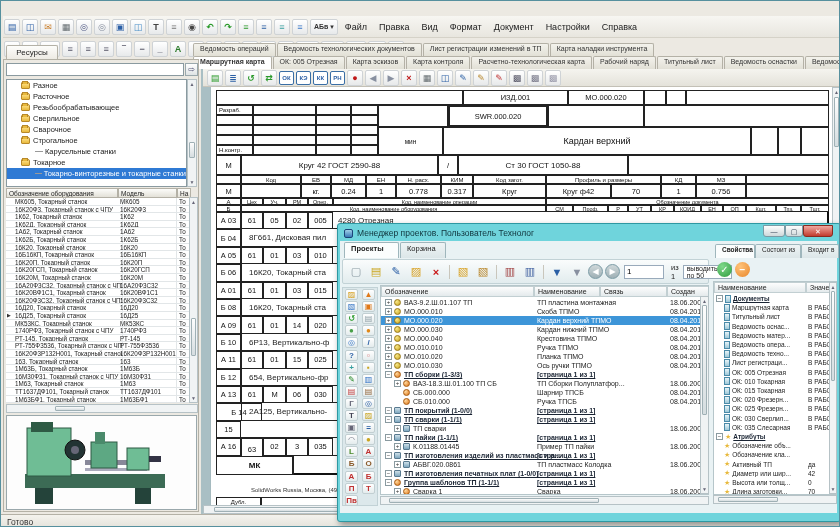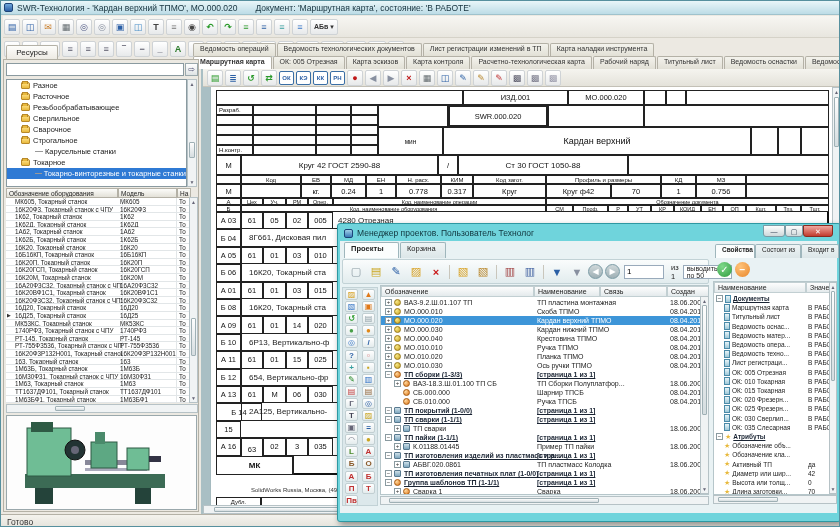--- a/index.html
+++ b/index.html
@@ -76,25 +76,20 @@
 .dico{width:6px;height:8px;background:linear-gradient(#e8f4f8,#9fc8d8);border:1px solid #4a8aa8;margin-right:2px;flex:none;}
 .star{color:#e8b93c;font-size:7px;margin-right:2px;flex:none;}
 .cbtn{position:absolute;width:15px;height:15px;border-radius:50%;color:#fff;font-size:10px;font-weight:bold;display:flex;align-items:center;justify-content:center;z-index:43;}
 #statusbar{left:0;top:513px;width:840px;height:14px;background:linear-gradient(#f4f3ee,#e4e2da);border-top:1px solid #b4b1a6;font-size:8.5px;color:#333;display:flex;align-items:center;padding-left:6px;z-index:5;}
 </style>
 </head>
 <body>
 
 <div id="app">
 
-  <div class="abs" id="titlebar">
-    <span class="appico"></span>
-    <span>SWR-Технология -  'Кардан верхний ТПМО', МО.000.020</span>
-    <span class="t2">Документ: 'Маршрутная карта',  состояние: 'В РАБОТЕ'</span>
-  </div>
 
   <div class="abs tbrow" id="tb1">
     <span id="tb1icons" class="tbrow">
         <div class="tbi" style="color: rgb(43, 95, 165);">▤</div>
         <div class="tbi" style="color: rgb(43, 95, 165);">◫</div>
         <div class="tbi" style="color: rgb(200, 120, 32);">✉</div>
         <div class="tbi" style="color: rgb(102, 110, 114);">▦</div>
         <div class="tbi" style="color: rgb(85, 94, 136);">◎</div>
         <div class="tbi" style="color: rgb(136, 144, 160);">◎</div>
         <div class="tbi" style="color: rgb(43, 95, 165);">▣</div>
@@ -102,20 +97,29 @@
         <div class="tbi" style="color: rgb(68, 68, 68);">Т</div>
         <div class="tbi" style="color: rgb(119, 119, 119);">≡</div>
         <div class="tbi" style="color: rgb(68, 68, 68);">◉</div>
         <div class="tbi" style="color: rgb(42, 154, 42);">↶</div>
         <div class="tbi" style="color: rgb(42, 154, 42);">↷</div>
         <div class="tbi" style="color: rgb(42, 154, 42);">≡</div>
         <div class="tbi" style="color: rgb(43, 95, 165);">≡</div>
         <div class="tbi" style="color: rgb(56, 160, 160);">≡</div>
         <div class="tbi" style="color: rgb(58, 120, 200);">≡</div>
         <div class="tbi" style="color: rgb(51, 51, 51); width: auto; padding: 0px 3px; font-size: 7px;">АБв ▾</div>
+      </span>
+    <span id="menubar" class="tbrow">
+        <div class="menu-item">Файл</div>
+        <div class="menu-item">Правка</div>
+        <div class="menu-item">Вид</div>
+        <div class="menu-item">Формат</div>
+        <div class="menu-item">Документ</div>
+        <div class="menu-item">Настройки</div>
+        <div class="menu-item">Справка</div>
       </span>
   </div>
 
   <div class="abs tbrow" id="tb2">
       <div class="tbi" style="color: rgb(42, 154, 42);">⇉</div>
       <div class="tbi" style="color: rgb(138, 168, 58);">⇉</div>
       <div class="tbi" style="color: rgb(184, 134, 42); width: auto; padding: 0px 3px; font-size: 7px;">▨ ▾</div>
       <div class="tbi" style="color: rgb(85, 85, 102);">≡</div>
       <div class="tbi" style="color: rgb(85, 85, 102);">≡</div>
       <div class="tbi" style="color: rgb(85, 85, 102);">≡</div>

